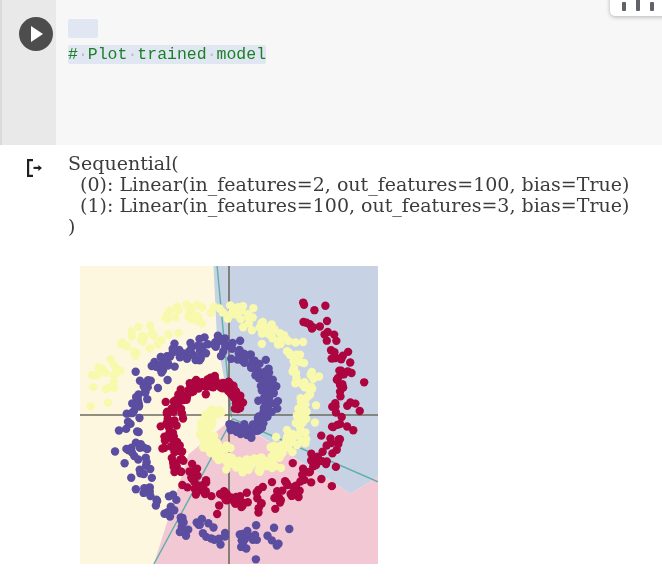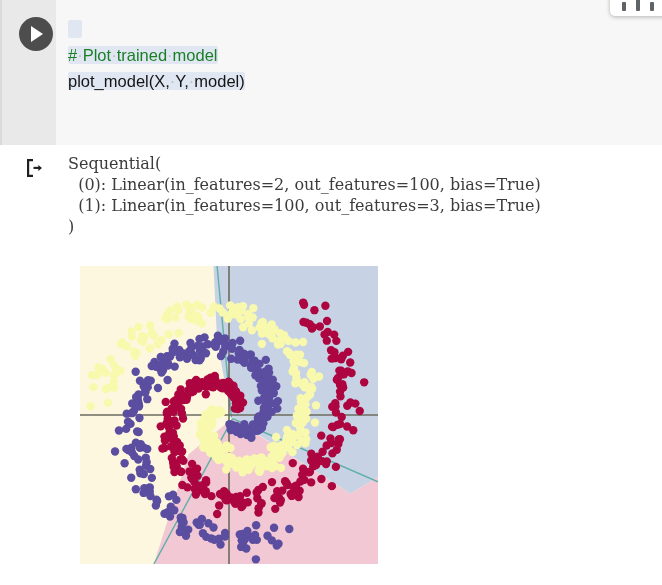--- a/index.html
+++ b/index.html
@@ -60,21 +60,21 @@
   #code-area {
     position: absolute;
     left: 56px;
     top: 0;
     right: 0;
     height: 145px;
     padding: 16px 0 0 12px;
     box-sizing: border-box;
   }
   .code-line {
-    font-family: Liberation Sans, sans-serif;
+    font-family: Liberation Mono, monospace;
     font-size: 16.5px;
     line-height: 26px;
     white-space: pre;
     color: #202124;
     height: 26px;
   }
   .code-line .sel {
     background: #e1e7f2;
     border-radius: 2px;
   }
@@ -97,21 +97,21 @@
     left: 24px;
     top: 12px;
     width: 22px;
     height: 22px;
   }
   #output-text {
     position: absolute;
     left: 68px;
     top: 8px;
     font-family: "DejaVu Serif", "Liberation Serif", serif;
-    font-size: 16px;
+    font-size: 19px;
     line-height: 21px;
     color: #3c3c3c;
     white-space: pre;
   }
 
   
   #plot-wrap {
     position: absolute;
     left: 80px;
     top: 121px;
@@ -150,21 +150,20 @@
 
   <div id="gutter">
     <div id="run-button" title="Run cell">
       <div class="tri"></div>
     </div>
   </div>
 
   <div id="code-area">
     <div class="code-line" id="cl0"><span class="sel">   </span></div>
     <div class="code-line" id="cl1"><span class="sel"><span class="tok-comment">#</span><span class="tok-comment dot">·</span><span class="tok-comment">Plot</span><span class="tok-comment dot">·</span><span class="tok-comment">trained</span><span class="tok-comment dot">·</span><span class="tok-comment">model</span></span></div>
-    <div class="code-line" id="cl3"><span class="sel"><span class="tok-plain">plot_model(X,</span><span class="dot">·</span><span class="tok-plain">Y,</span><span class="dot">·</span><span class="tok-plain">model)</span></span></div>
   </div>
 
   <div id="cell-toolbar">
     <div class="tb-icon a"></div>
     <div class="tb-icon b"></div>
     <div class="tb-icon c"></div>
   </div>
 </div>
 
 <div id="output-cell">

